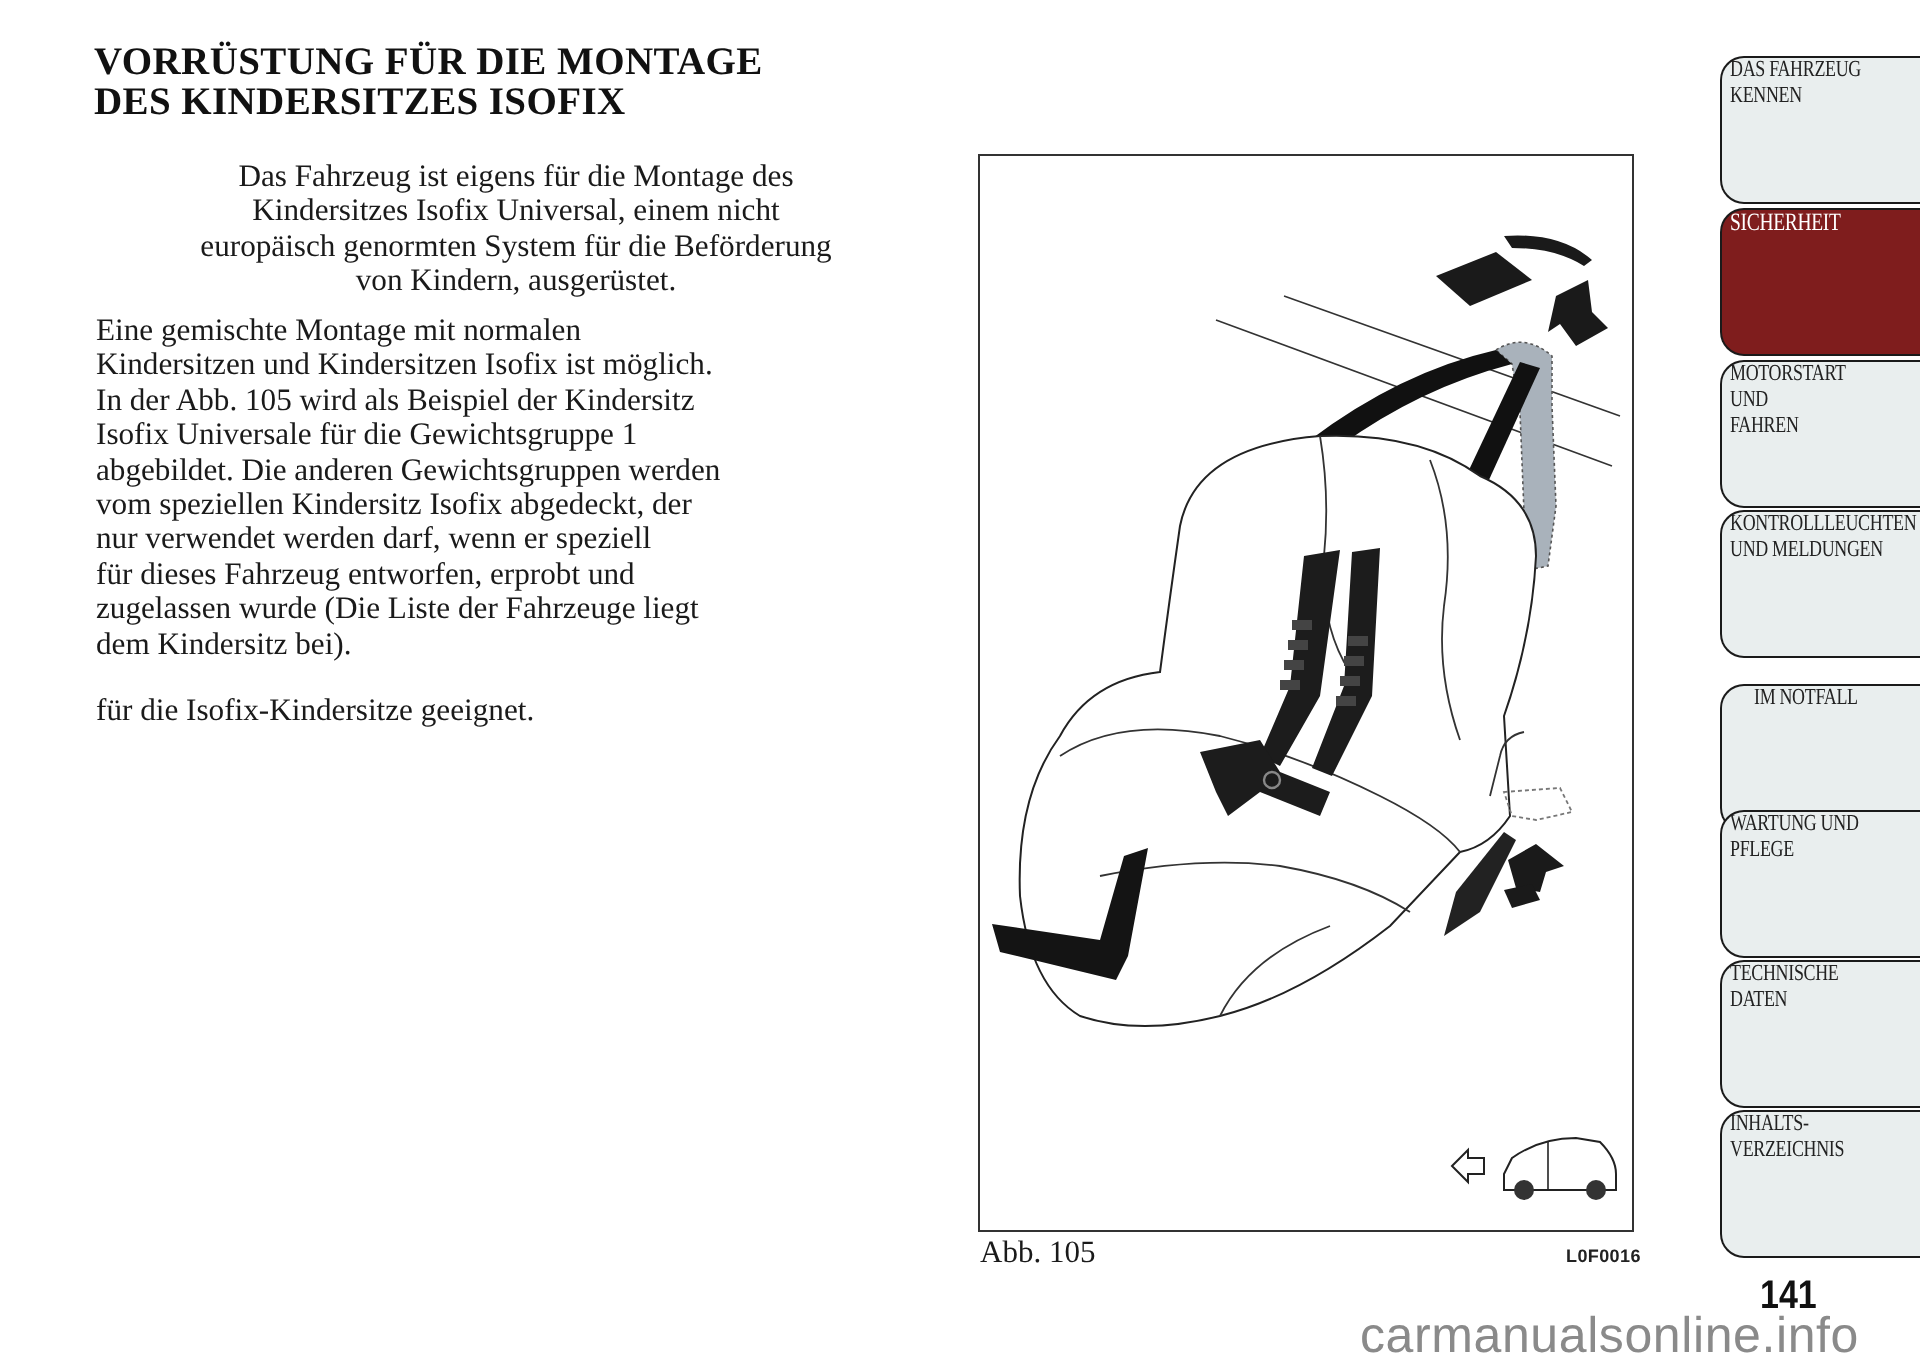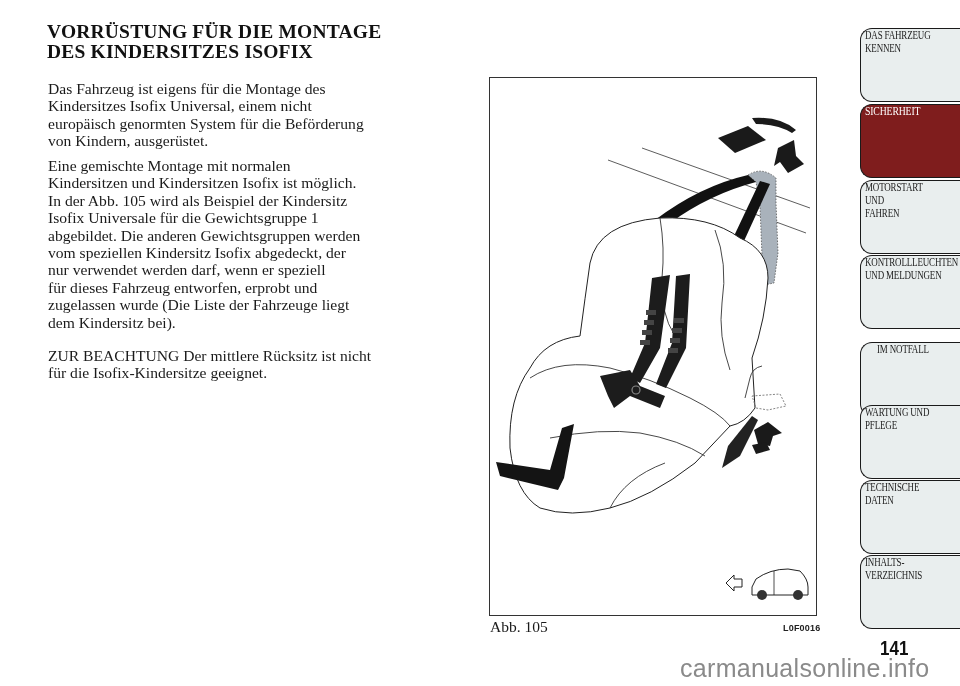--- a/index.html
+++ b/index.html
@@ -12,21 +12,21 @@
       position:absolute; left:47px; top:22px; width:420px;
       font-weight:bold; font-size:19.5px; line-height:20px; letter-spacing:0.2px;
       margin:0; color:#111;
     }
     .title-line { display:block; }
     .body-text {
       position:absolute; left:48px; width:420px;
       font-size:15.6px; line-height:17.4px; color:#1a1a1a;
     }
     .body-text span { display:block; white-space:nowrap; }
-    #para1 { top:80px; }
+    #para1 { top:80px;text-align:center; }
     #para2 { top:157px; }
     #para3 { top:347px; }
 
     .figure {
       position:absolute; left:489px; top:77px; width:328px; height:539px;
       border:1.5px solid #333; box-sizing:border-box; background:#fff;
     }
     .figure svg { position:absolute; left:0; top:0; }
     .fig-caption {
       position:absolute; left:490px; top:618px;
@@ -91,21 +91,20 @@
   <span>Isofix Universale für die Gewichtsgruppe 1</span>
   <span>abgebildet. Die anderen Gewichtsgruppen werden</span>
   <span>vom speziellen Kindersitz Isofix abgedeckt, der</span>
   <span>nur verwendet werden darf, wenn er speziell</span>
   <span>für dieses Fahrzeug entworfen, erprobt und</span>
   <span>zugelassen wurde (Die Liste der Fahrzeuge liegt</span>
   <span>dem Kindersitz bei).</span>
 </div>
 
 <div class="body-text" id="para3">
-  <span>ZUR BEACHTUNG Der mittlere Rücksitz ist nicht</span>
   <span>für die Isofix-Kindersitze geeignet.</span>
 </div>
 
 <div class="figure">
   <svg width="326" height="537" viewBox="0 0 326 537">
 
     <line x1="152" y1="70" x2="320" y2="130" stroke="#333" stroke-width="0.8"></line>
     <line x1="118" y1="82" x2="316" y2="155" stroke="#333" stroke-width="0.8"></line>
 
     <polygon points="228,60 258,48 276,62 245,75" fill="#1a1a1a"></polygon>

